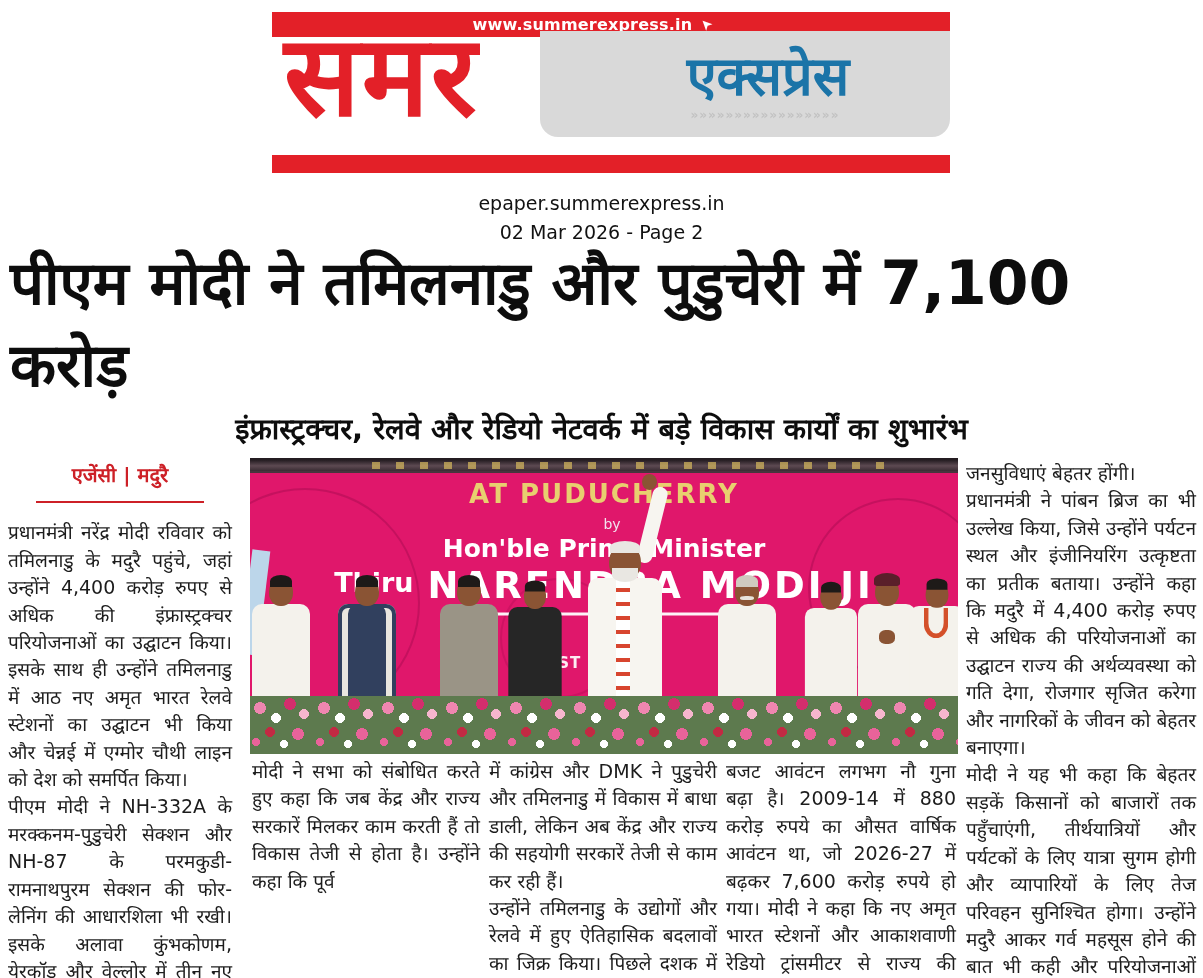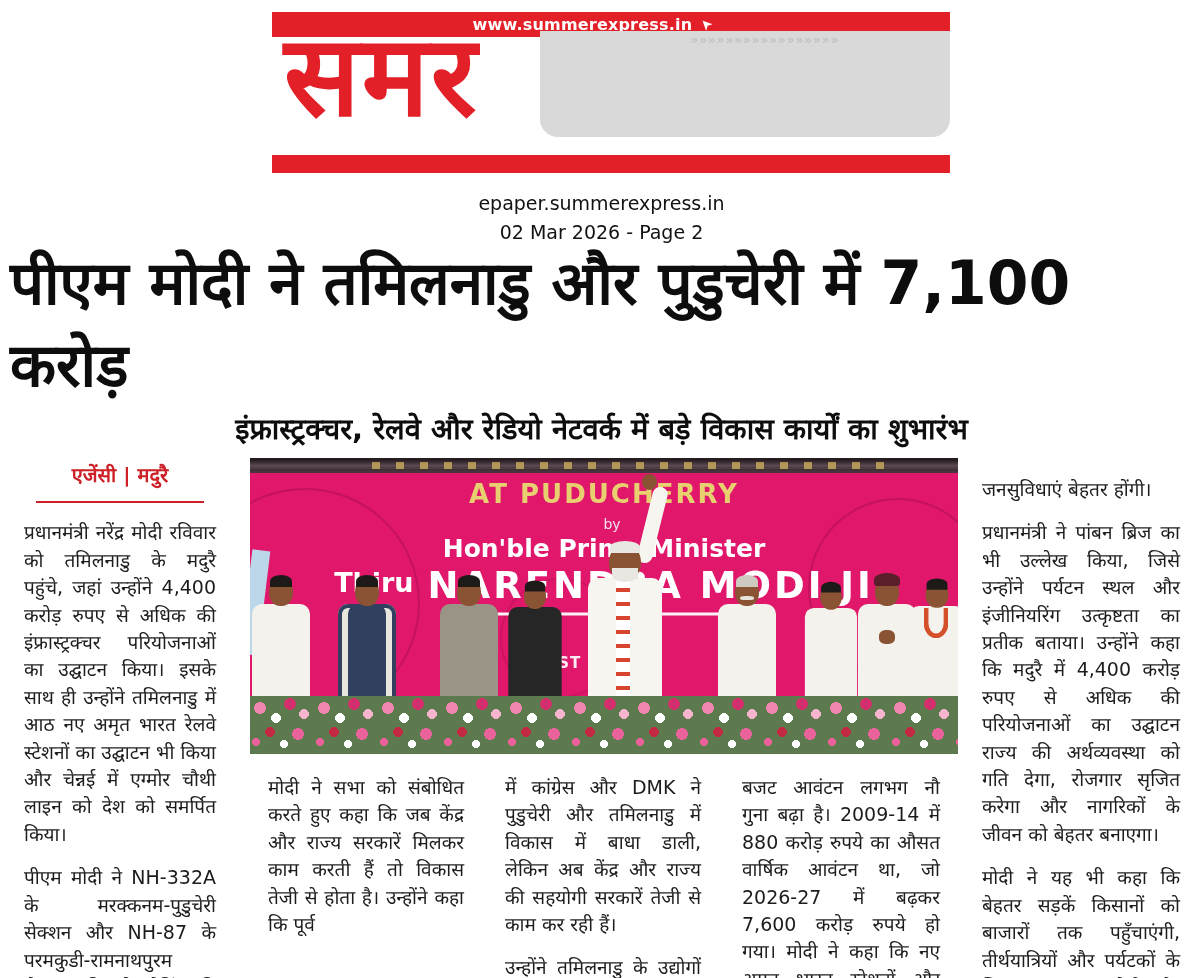--- a/index.html
+++ b/index.html
@@ -47,21 +47,21 @@
     font-family:"DejaVu Sans", sans-serif;
   }
   .subheadline {
     position:absolute; left:0; top:408px; width:1203px; text-align:center;
     color:#0d0d0d; font-weight:800; font-size:29px;
   }
 
   
   .col { position:absolute; font-size:19px; line-height:27.4px; color:#1c1c1c;
     text-align:justify; }
-  .col p { margin:16px; }
+  .col p { margin:0; }
   .col-1 { left:8px;   top:462px; width:224px; }
   .col-2 { left:252px; top:758px; width:228px; }
   .col-3 { left:489px; top:758px; width:228px; }
   .col-4 { left:726px; top:758px; width:230px; }
   .col-5 { left:966px; top:460px; width:230px; }
 
   .byline { color:#cd2027; font-weight:bold; font-size:20px; text-align:center; }
   .byline-rule { width:168px; border:0; border-top:2.5px solid #cd2027; margin:12px auto 16px auto; }
 
   
@@ -155,20 +155,21 @@
 
 <div class="page">
 
   <div>
     <div class="mast-topbar">
       <span class="mast-url">www.summerexpress.in</span>
       <span class="cursor-glyph">➤</span>
     </div>
     <div class="brand-hindi">समर</div>
     <div class="brand-box">
+      <span class="brand-hindi2">एक्सप्रेस</span>
       <span class="brand-chevrons">»»»»»»»»»»»»»»»»»</span>
     </div>
     <div class="mast-bottombar"></div>
     <div class="dateline">
       <div>epaper.summerexpress.in</div>
       <div>02 Mar 2026 - Page 2</div>
     </div>
   </div>
 
   <div class="headline">

